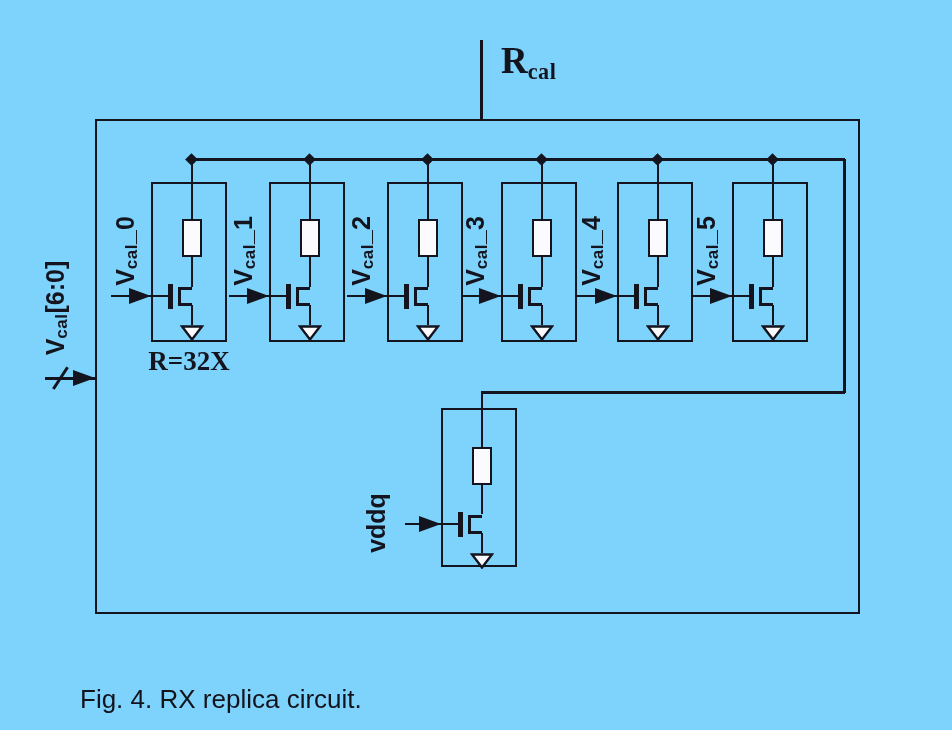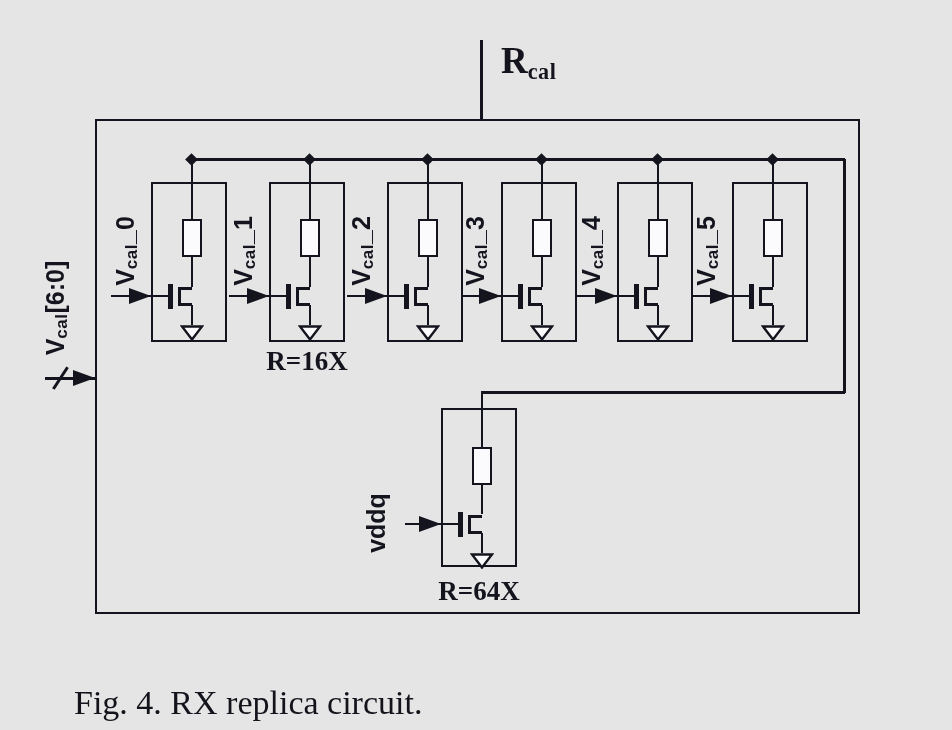--- a/index.html
+++ b/index.html
@@ -1,17 +1,17 @@
 <!DOCTYPE html>
 <html><head>
 <meta charset="utf-8">
 <style>
   html,body{margin:0;padding:0;}
   body{background:#fbfbfd;font-family:"Liberation Sans",sans-serif;}
-  .canvas{position:relative;width:952px;height:730px;background:#e5e5e5;overflow:hidden;color:#14141e;}
+  .canvas{position:relative;width:952px;height:730px;background:#7dd3fc;overflow:hidden;color:#14141e;}
 
   
   .ln{position:absolute;background:#14141e;}
   .dot{position:absolute;width:9px;height:9px;background:#14141e;transform:rotate(45deg);}
   .arrow-r{position:absolute;width:0;height:0;border-top:8px solid transparent;border-bottom:8px solid transparent;border-left:22px solid #14141e;}
 
   
   .stem{left:480px;top:40px;width:2.6px;height:79px;}
   .rcal{position:absolute;left:501px;top:42px;font-family:"Liberation Serif",serif;font-weight:bold;font-size:37px;line-height:1;}
   .rcal sub{font-size:0.6em;vertical-align:-0.28em;letter-spacing:0.5px;}
@@ -54,21 +54,21 @@
   .cell--bottom .wire1{top:3px;height:54px;}
   .cell--bottom .cellbox{top:18px;height:159px;}
   .cell--bottom .resistor{top:57px;}
   .cell--bottom .wire-drain{top:93px;height:31px;}
   .cell--bottom .xtor{top:122px;}
   .cell--bottom .gate-line{left:8px;width:54px;}
   .cell--bottom .glabel{left:-69px;top:120px;width:96px;}
   .cell--bottom .rlabel{top:186px;}
 
   
-  .caption{position:absolute;left:74px;top:684px;font-family:Liberation Serif, serif;font-size:34px;color:#13131c;}
+  .caption{position:absolute;left:80px;top:684px;font-family:Liberation Sans, sans-serif;font-size:26px;color:#13131c;}
 </style>
 </head>
 <body>
 
 <div class="canvas">
 
   <div class="ln stem"></div>
   <div class="rcal"><span>R</span><sub>cal</sub></div>
 
   <div class="outer"></div>
@@ -94,20 +94,21 @@
       <div class="gate-bar"></div>
       <div class="ln channel"></div>
       <div class="ln drain-hook"></div>
       <div class="ln source-hook"></div>
       <div class="ln wire-src"></div>
       <svg class="gnd" width="24" height="16" viewBox="0 0 24 16">
           <path d="M2 1.5 L22 1.5 L12 14.5 Z" fill="#fbfbfd" stroke="#14141e" stroke-width="2.4"></path>
         </svg>
     </div>
     <div class="glabel"><span>V</span><sub>cal</sub><span>_0</span></div>
+    <div class="rlabel">R=32X</div>
   </div>
 
   <div class="cell" style="left:225px;top:150px;">
     <div class="dot"></div>
     <div class="ln wire1"></div>
     <div class="cellbox"></div>
     <div class="resistor"></div>
     <div class="ln wire-drain"></div>
     <div class="xtor">
       <div class="ln gate-line"></div>
@@ -115,21 +116,20 @@
       <div class="gate-bar"></div>
       <div class="ln channel"></div>
       <div class="ln drain-hook"></div>
       <div class="ln source-hook"></div>
       <div class="ln wire-src"></div>
       <svg class="gnd" width="24" height="16" viewBox="0 0 24 16">
           <path d="M2 1.5 L22 1.5 L12 14.5 Z" fill="#fbfbfd" stroke="#14141e" stroke-width="2.4"></path>
         </svg>
     </div>
     <div class="glabel"><span>V</span><sub>cal</sub><span>_1</span></div>
-    <div class="rlabel">R=16X</div>
   </div>
 
   <div class="cell" style="left:343px;top:150px;">
     <div class="dot"></div>
     <div class="ln wire1"></div>
     <div class="cellbox"></div>
     <div class="resistor"></div>
     <div class="ln wire-drain"></div>
     <div class="xtor">
       <div class="ln gate-line"></div>
@@ -220,18 +220,17 @@
       <div class="gate-bar"></div>
       <div class="ln channel"></div>
       <div class="ln drain-hook"></div>
       <div class="ln source-hook"></div>
       <div class="ln wire-src"></div>
       <svg class="gnd" width="24" height="16" viewBox="0 0 24 16">
           <path d="M2 1.5 L22 1.5 L12 14.5 Z" fill="#fbfbfd" stroke="#14141e" stroke-width="2.4"></path>
         </svg>
     </div>
     <div class="glabel">vddq</div>
-    <div class="rlabel">R=64X</div>
   </div>
 
   <div class="caption">Fig. 4. RX replica circuit.</div>
 
 </div>
 
 </body></html>

